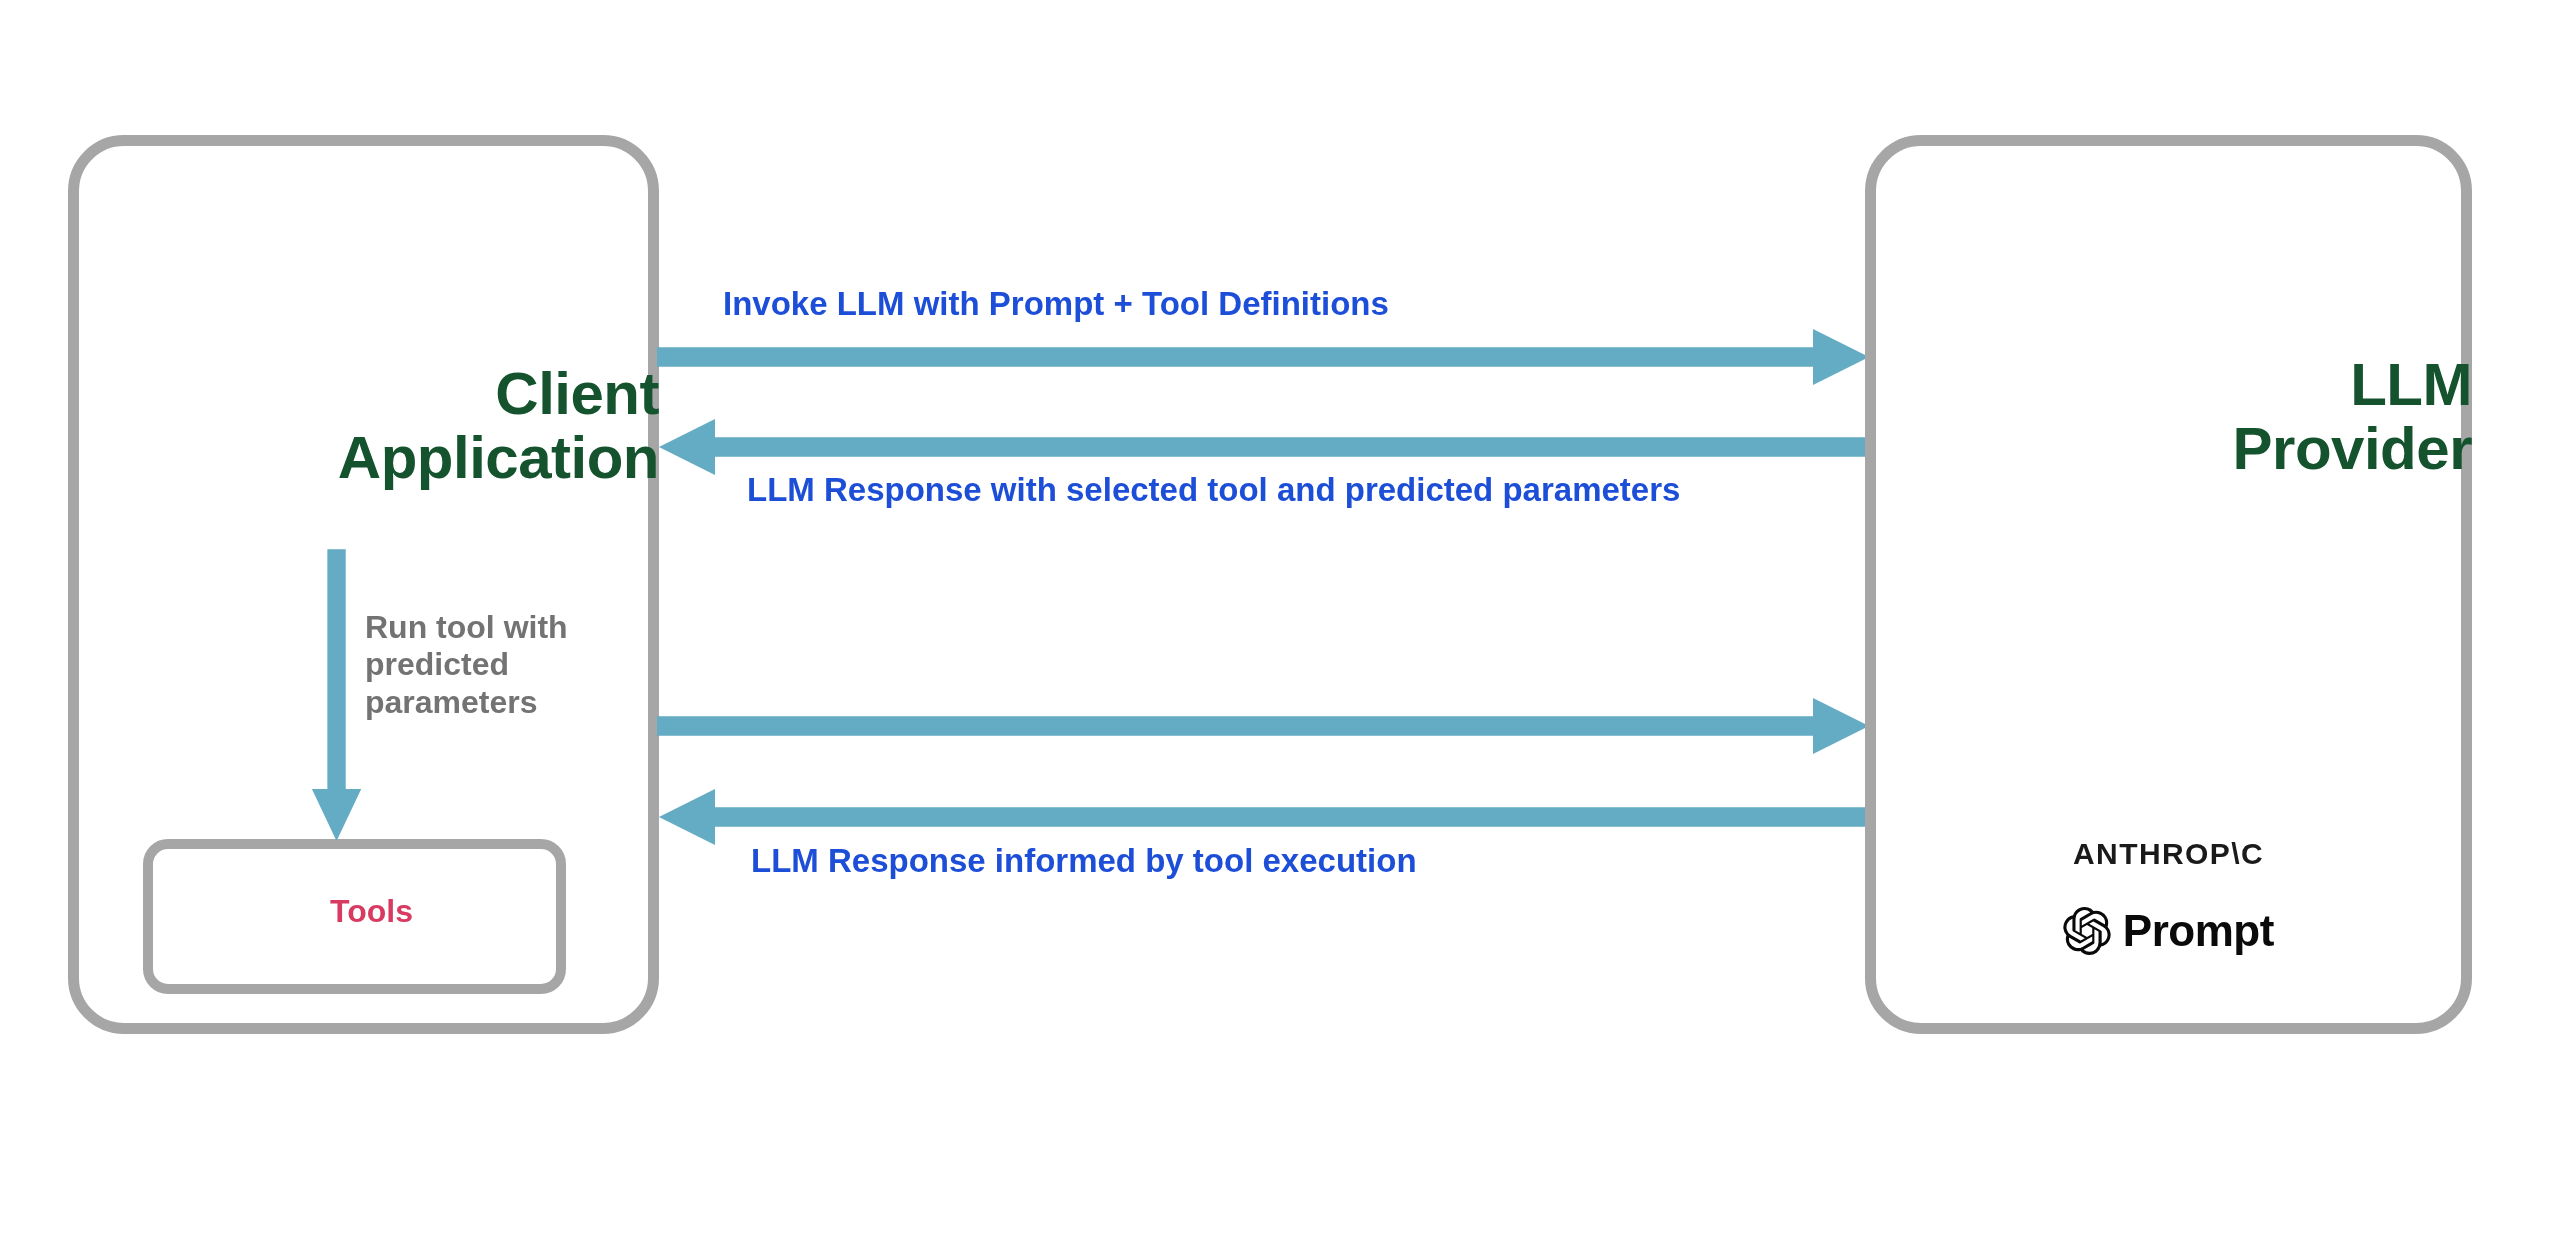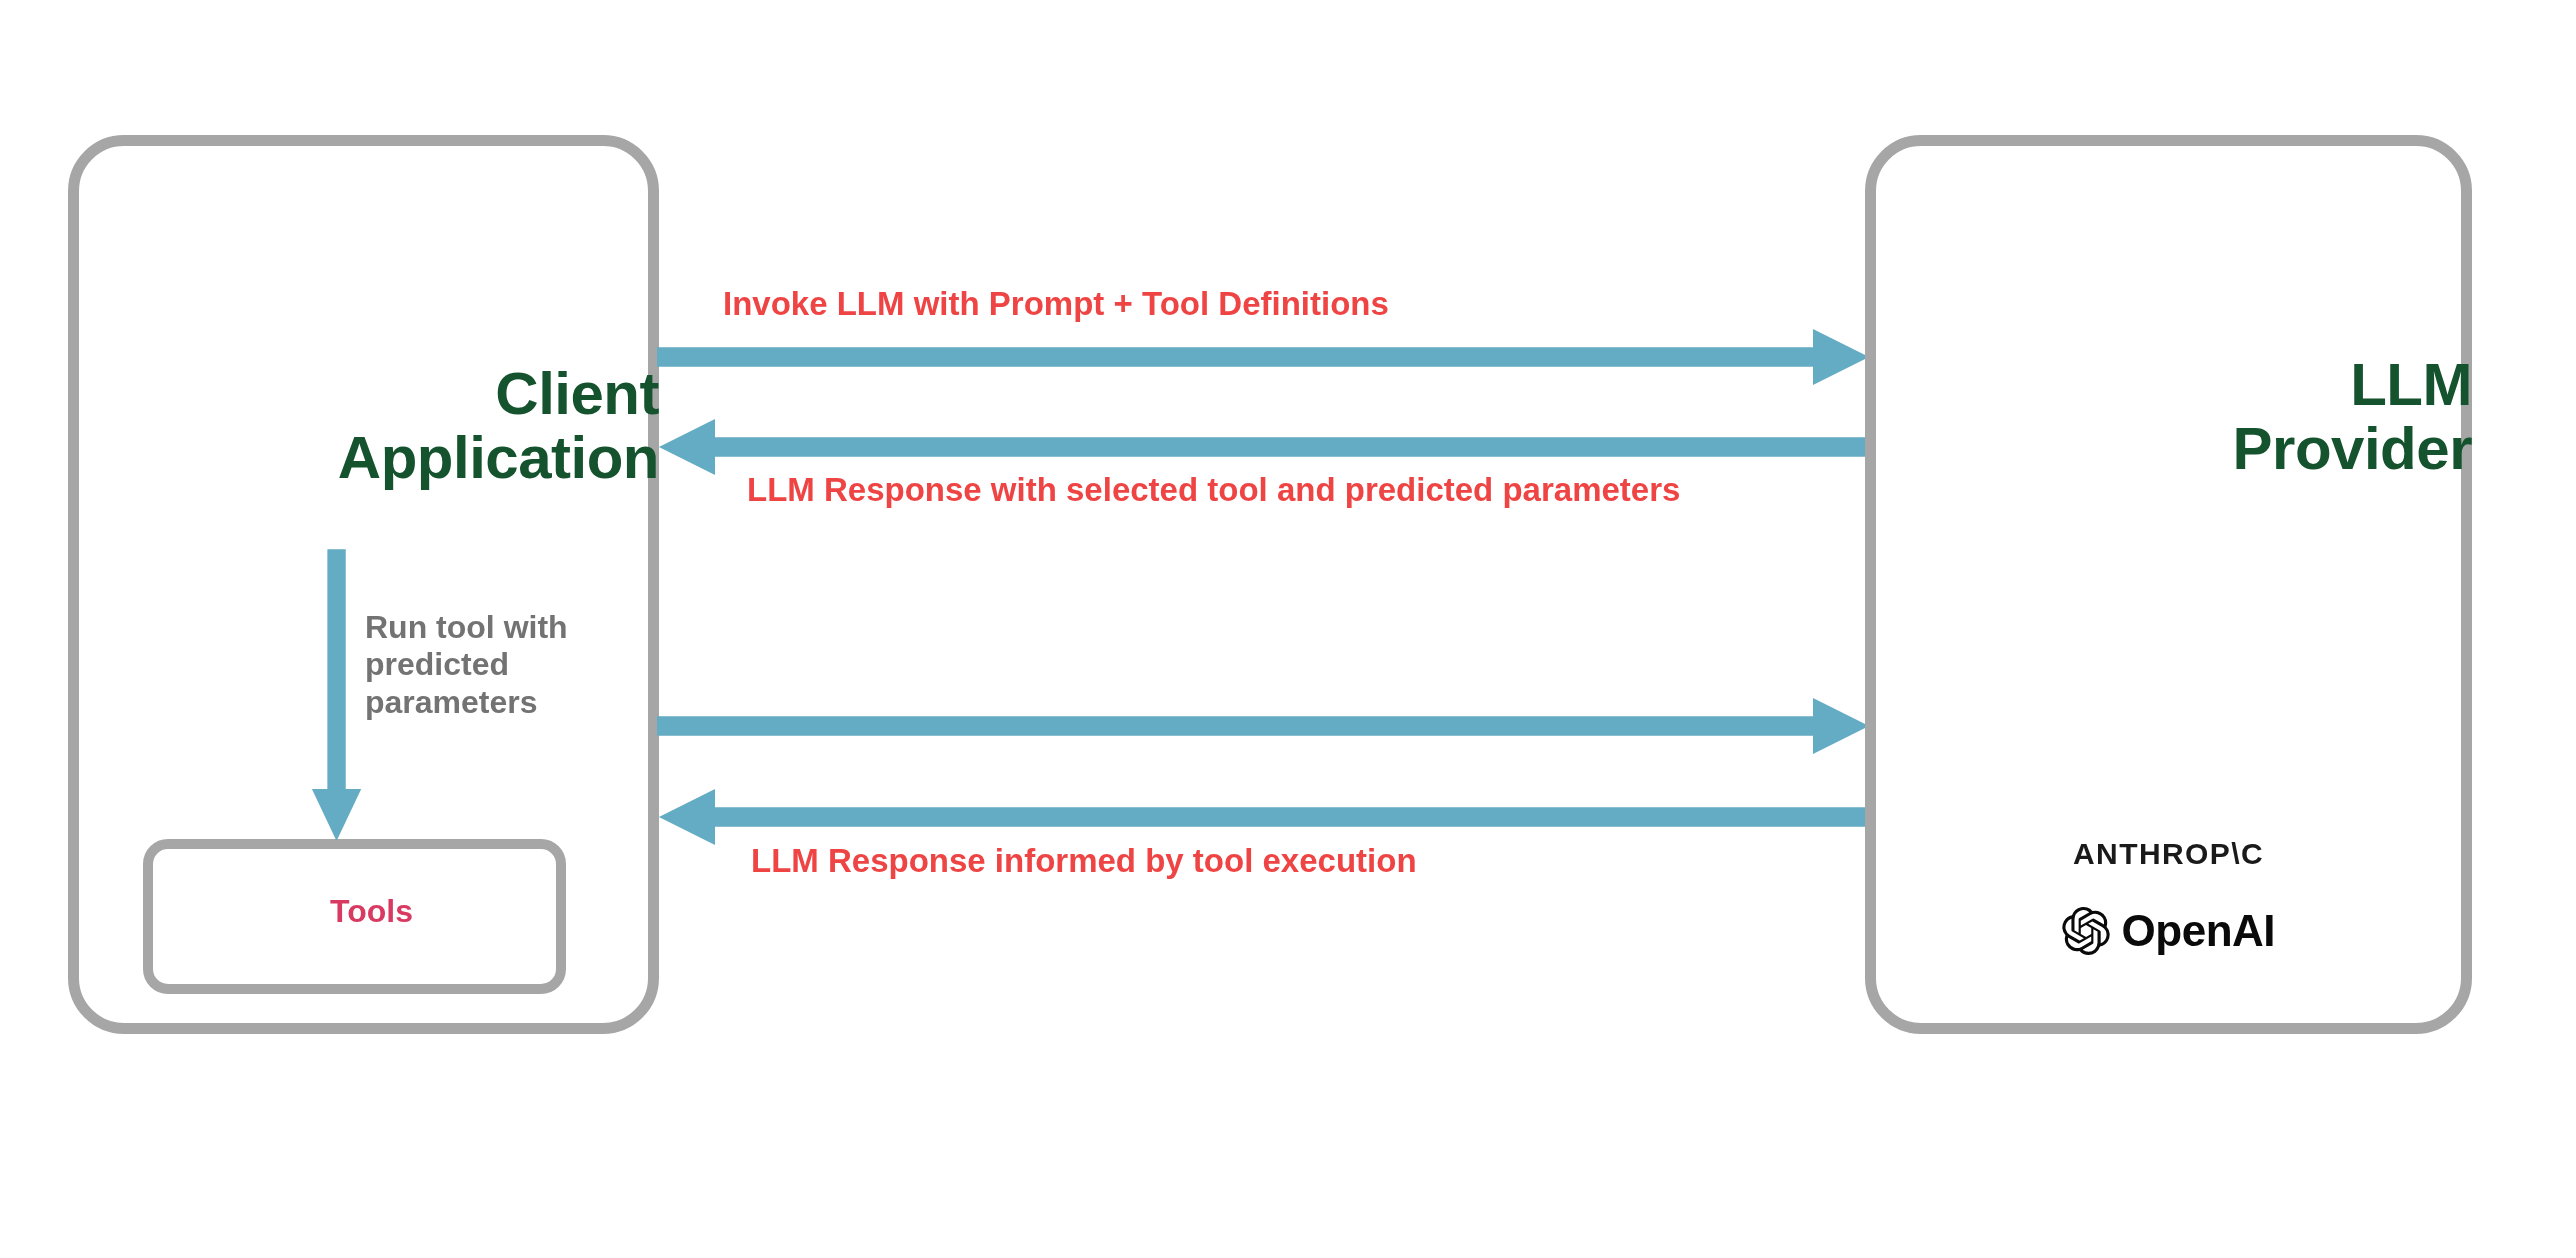--- a/index.html
+++ b/index.html
@@ -115,21 +115,21 @@
 
   
   .flow-arrow {
     position: absolute;
     overflow: visible;
   }
 
   
   .flow-label {
     position: absolute;
-    color: #ef4444;
+    color: #1d4ed8;
     font-weight: 700;
     font-size: 33px;
     white-space: nowrap;
   }
   #label-0 { left: 723px; top: 285px; }
   #label-1 { left: 747px; top: 471px; }
   #label-2 { left: 723px; top: 655px; }
   #label-3 { left: 751px; top: 842px; }
 
   #label-vertical {
@@ -185,17 +185,17 @@
   <div id="provider-box" class="node-box"></div>
   <div id="provider-title" class="node-title">LLM
 Provider</div>
 
   <div id="anthropic-mark">ANTHROP\C</div>
 
   <div id="openai-mark">
     <svg width="48" height="48" viewBox="0 0 24 24">
       <path fill="#0a0a0a" d="M22.282 9.821a5.985 5.985 0 0 0-.516-4.91 6.046 6.046 0 0 0-6.51-2.9A6.065 6.065 0 0 0 4.981 4.18a5.985 5.985 0 0 0-3.998 2.9 6.046 6.046 0 0 0 .743 7.097 5.98 5.98 0 0 0 .51 4.911 6.051 6.051 0 0 0 6.515 2.9A5.985 5.985 0 0 0 13.26 24a6.056 6.056 0 0 0 5.772-4.206 5.99 5.99 0 0 0 3.997-2.9 6.056 6.056 0 0 0-.747-7.073zM13.26 22.43a4.476 4.476 0 0 1-2.876-1.04l.141-.081 4.779-2.758a.795.795 0 0 0 .392-.681v-6.737l2.02 1.168a.071.071 0 0 1 .038.052v5.583a4.504 4.504 0 0 1-4.494 4.494zM3.6 18.304a4.47 4.47 0 0 1-.535-3.014l.142.085 4.783 2.759a.771.771 0 0 0 .78 0l5.843-3.369v2.332a.08.08 0 0 1-.033.062L9.74 19.95a4.5 4.5 0 0 1-6.14-1.646zM2.34 7.896a4.485 4.485 0 0 1 2.366-1.973V11.6a.766.766 0 0 0 .388.676l5.815 3.355-2.02 1.168a.076.076 0 0 1-.071 0l-4.83-2.786A4.504 4.504 0 0 1 2.34 7.872zm16.597 3.855-5.833-3.387L15.119 7.2a.076.076 0 0 1 .071 0l4.83 2.791a4.494 4.494 0 0 1-.676 8.105v-5.678a.79.79 0 0 0-.407-.667zm2.01-3.023-.141-.085-4.774-2.782a.776.776 0 0 0-.785 0L9.409 9.23V6.897a.066.066 0 0 1 .028-.061l4.83-2.787a4.5 4.5 0 0 1 6.68 4.66zm-12.64 4.135-2.02-1.164a.08.08 0 0 1-.038-.057V6.075a4.5 4.5 0 0 1 7.375-3.453l-.142.08-4.778 2.758a.795.795 0 0 0-.393.681zm1.097-2.365 2.602-1.5 2.607 1.5v2.999l-2.597 1.5-2.607-1.5z"></path>
     </svg>
-    <span id="openai-wordmark">OpenAI</span>
+    <span id="openai-wordmark">Prompt</span>
   </div>
 
 </div>
 
 
 </body></html>

